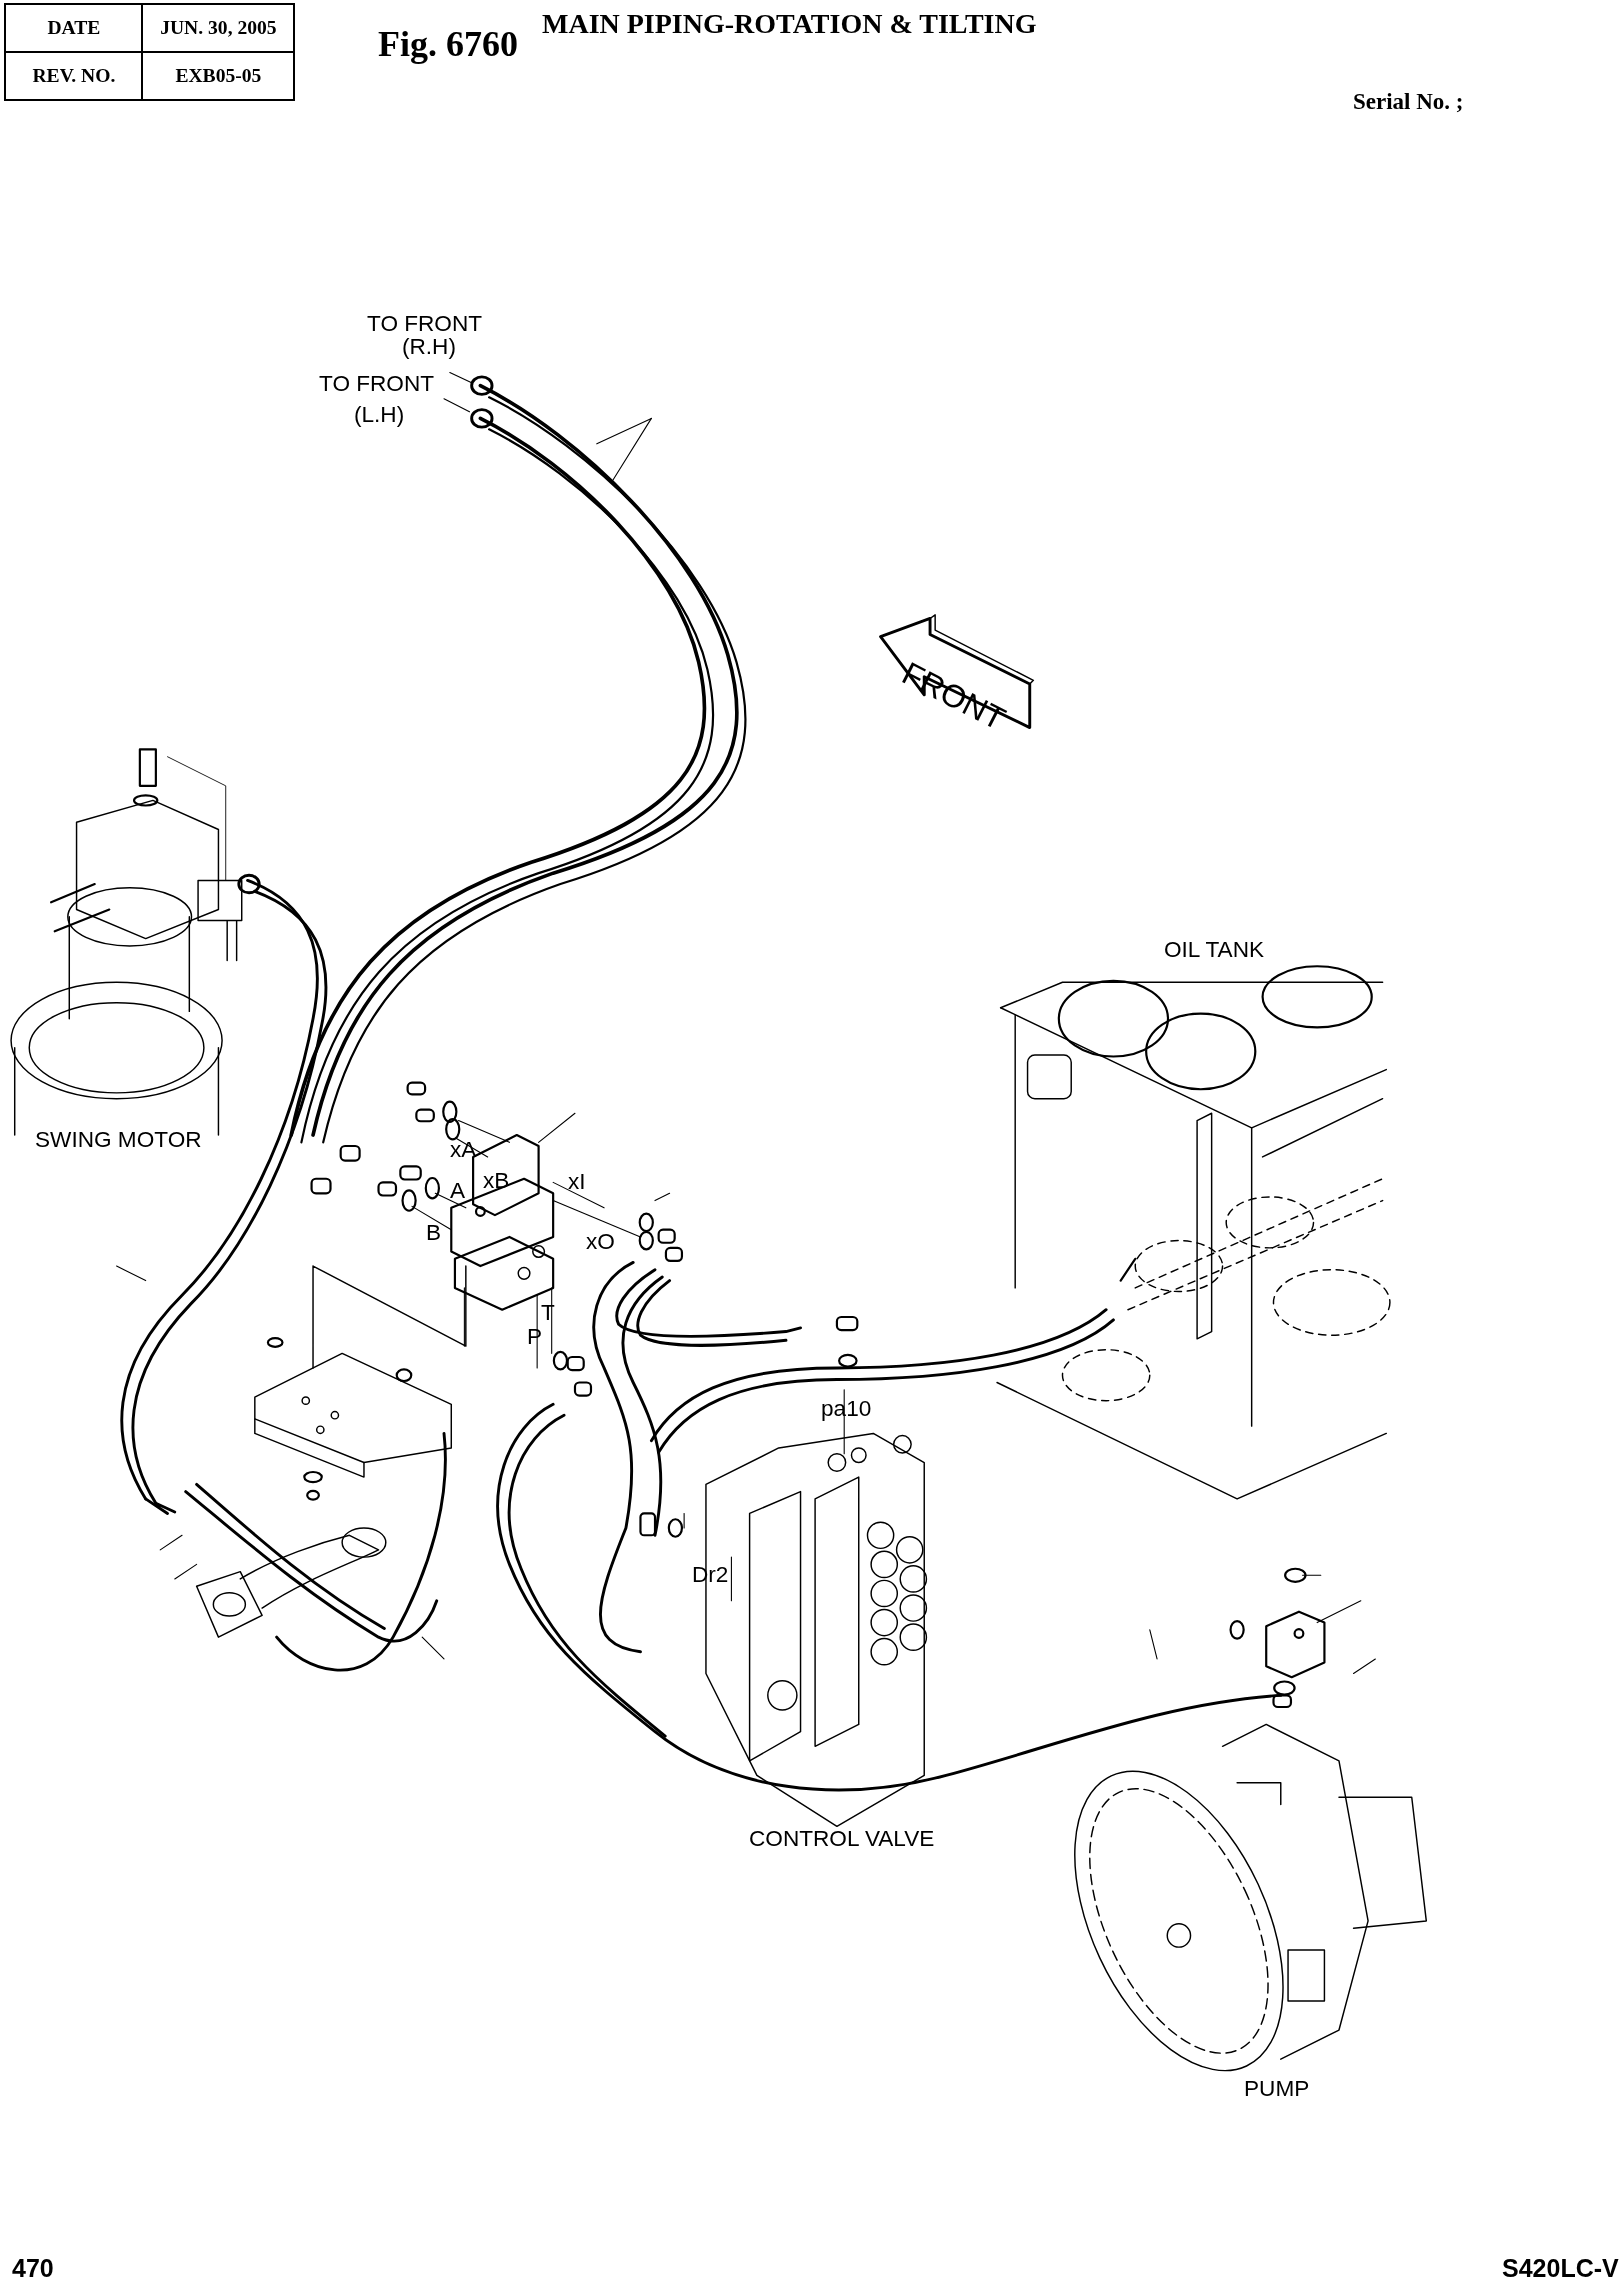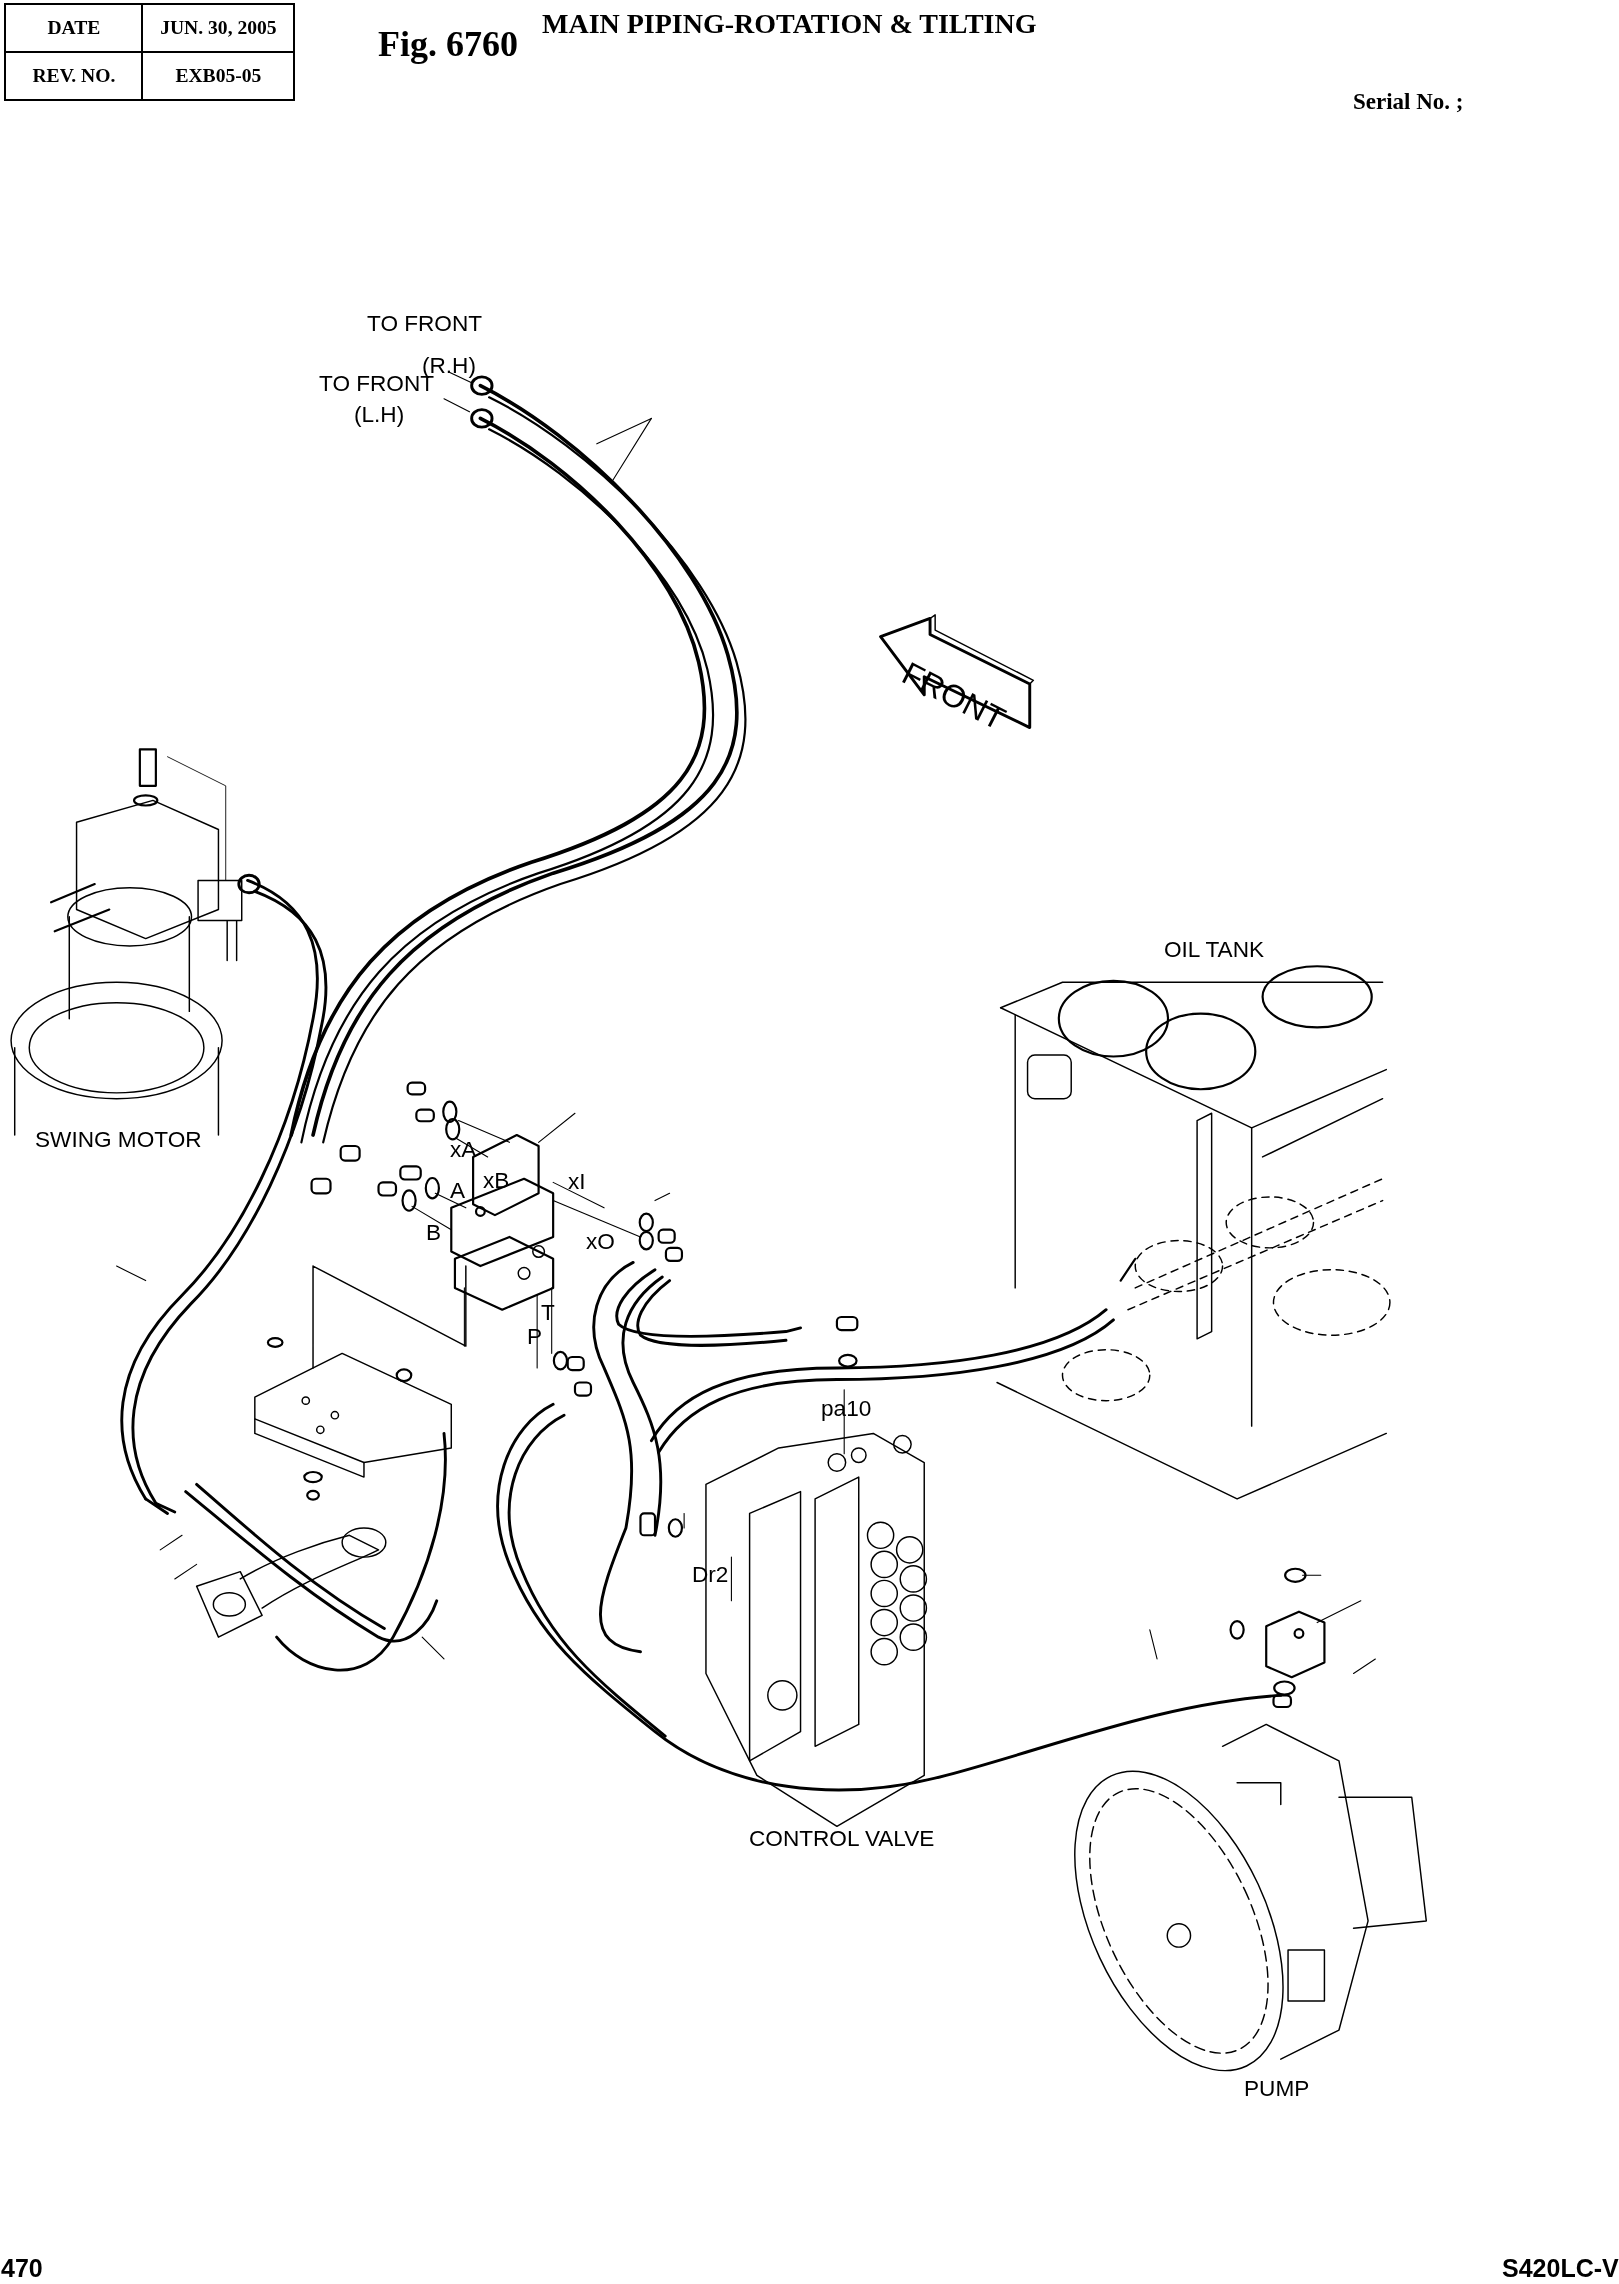--- a/index.html
+++ b/index.html
@@ -244,35 +244,35 @@
     <path d="M1840 2470 L1940 2470 L1960 2640 L1860 2650"></path>
     <circle cx="1620" cy="2660" r="16"></circle>
     <rect x="1770" y="2680" width="50" height="70"></rect>
     <path d="M1700 2450 L1760 2450 L1760 2480"></path>
   </g>
 </svg>
 
 <div class="front-txt">FRONT</div>
 
 <div class="lbl" style="left:367px;top:313px;">TO FRONT</div>
-<div class="lbl" style="left:402px;top:355px;margin-left:20px;">(R.H)</div>
+<div class="lbl" style="left:402px;top:336px;">(R.H)</div>
 <div class="lbl" style="left:319px;top:373px;">TO FRONT</div>
 <div class="lbl" style="left:354px;top:404px;">(L.H)</div>
 
 <div class="lbl" style="left:35px;top:1129px;">SWING MOTOR</div>
 <div class="lbl" style="left:1164px;top:939px;">OIL TANK</div>
 <div class="lbl" style="left:749px;top:1828px;">CONTROL VALVE</div>
 <div class="lbl" style="left:1244px;top:2078px;">PUMP</div>
 
 <div class="lbl" style="left:483px;top:1170px;">xB</div>
 <div class="lbl" style="left:450px;top:1139px;">xA</div>
 <div class="lbl" style="left:568px;top:1171px;">xI</div>
 <div class="lbl" style="left:586px;top:1206px;margin-top:25px;">xO</div>
 <div class="lbl" style="left:450px;top:1180px;">A</div>
 <div class="lbl" style="left:426px;top:1222px;">B</div>
 <div class="lbl" style="left:541px;top:1302px;">T</div>
 <div class="lbl" style="left:527px;top:1326px;">P</div>
 <div class="lbl" style="left:821px;top:1398px;">pa10</div>
 <div class="lbl" style="left:692px;top:1564px;">Dr2</div>
 
-<div class="foot" style="left:1px;">470</div>
+<div class="foot" style="left:12px;">470</div>
 <div class="foot" style="left:1502px;">S420LC-V</div>
 
 
 </body></html>

